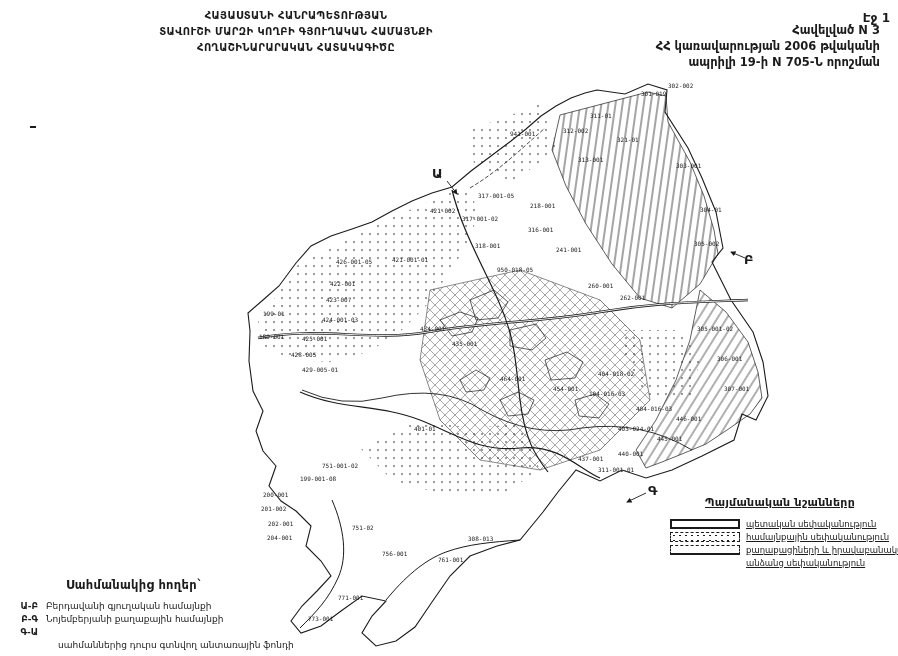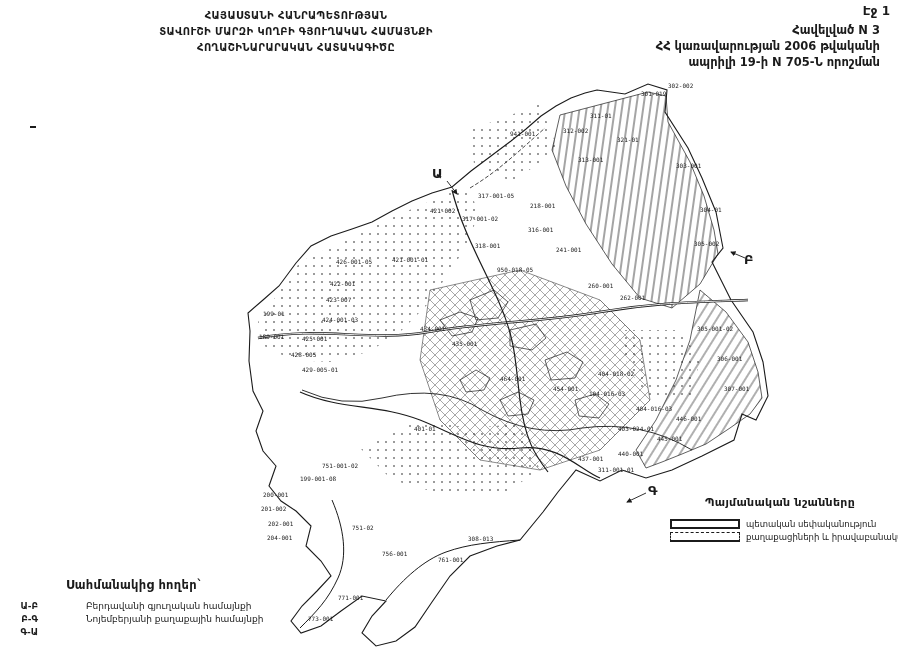--- a/index.html
+++ b/index.html
@@ -8,44 +8,44 @@
     background:#ffffff;color:#1b1b1b;
     font-family:"DejaVu Sans", sans-serif;
     -webkit-font-smoothing:none;
   }
   .abs{position:absolute;}
   
   .title-block{left:128px;top:8px;width:336px;text-align:center;
     font-weight:bold;font-size:10px;line-height:16px;letter-spacing:.4px;}
   .annex-block{left:580px;top:22px;width:300px;text-align:right;
     font-weight:bold;font-size:11.5px;line-height:16px;}
-  .page-label{right:8px;top:4px;font-weight:bold;font-size:12px;}
+  .page-label{right:8px;top:11px;font-weight:bold;font-size:12px;}
   .speck{left:30px;top:126px;width:6px;height:2px;background:#1b1b1b;}
   
   .map-wrap{left:0;top:0;width:898px;height:656px;}
   svg text.plbl{font-family:"DejaVu Sans Mono","DejaVu Sans",monospace;
     font-size:6px;fill:#1b1b1b;}
   svg text.marker{font-family:"DejaVu Sans",sans-serif;font-size:13px;
     font-weight:bold;fill:#1b1b1b;}
   
-  .legend{left:668px;top:496px;width:224px;}
+  .legend{left:668px;top:496px;width:224px;text-decoration:underline;}
   .legend-title{text-align:center;font-weight:bold;font-size:11px;margin-bottom:8px;letter-spacing:.3px;}
   .legend-row{display:flex;align-items:center;height:13px;}
   .legend-swatch-col{width:78px;flex:0 0 78px;}
   .sw{width:70px;height:10px;box-sizing:border-box;margin-left:2px;}
   .sw-solid{border:2px solid #1b1b1b;}
   .sw-dotted{border:1px dashed #1b1b1b;
     background-image:radial-gradient(#1b1b1b 0.8px, transparent 0.9px);
     background-size:6px 5px;}
   .sw-dashed{border:1.2px dashed #1b1b1b;border-bottom:2.5px solid #1b1b1b;}
   .legend-label{font-size:8.5px;line-height:12px;white-space:nowrap;}
   
   .notes{left:8px;top:578px;width:340px;}
   .notes-title{font-weight:bold;font-size:11.5px;margin:0 0 8px 58px;letter-spacing:.3px;}
-  .note-row{display:flex;font-size:9px;line-height:13px;gap:40px;}
+  .note-row{display:flex;font-size:9px;line-height:13px;}
   .note-code{width:30px;flex:0 0 30px;text-align:right;margin-right:8px;font-weight:bold;}
   .note-text{white-space:nowrap;}
 </style>
 </head>
 <body>
 
 <div class="abs map-wrap">
   <svg width="898" height="656" viewBox="0 0 898 656" xmlns="http://www.w3.org/2000/svg">
     <defs>
       <pattern id="dots" width="8" height="8" patternUnits="userSpaceOnUse">
@@ -201,32 +201,46 @@
 <div class="abs legend">
   <div class="legend-title">Պայմանական նշանները</div>
   <div class="legend-row">
     <div class="legend-swatch-col">
         <div class="sw sw-solid"></div>
       </div>
     <div class="legend-label">պետական սեփականություն</div>
   </div>
   <div class="legend-row">
     <div class="legend-swatch-col">
+        <div class="sw sw-dotted"></div>
+      </div>
+    <div class="legend-label">համայնքային սեփականություն</div>
+  </div>
+  <div class="legend-row">
+    <div class="legend-swatch-col">
         <div class="sw sw-dashed"></div>
       </div>
     <div class="legend-label">քաղաքացիների և իրավաբանական</div>
   </div>
+  <div class="legend-row">
+    <div class="legend-swatch-col"></div>
+    <div class="legend-label">անձանց սեփականություն</div>
+  </div>
 </div>
 
 <div class="abs notes">
   <div class="notes-title">Սահմանակից հողեր`</div>
   <div class="note-row">
     <div class="note-code">Ա-Բ</div>
     <div class="note-text">Բերդավանի գյուղական համայնքի</div>
   </div>
   <div class="note-row">
     <div class="note-code">Բ-Գ</div>
     <div class="note-text">Նոյեմբերյանի քաղաքային համայնքի</div>
   </div>
   <div class="note-row">
     <div class="note-code">Գ-Ա</div>
   </div>
+  <div class="note-row">
+    <div class="note-code"></div>
+    <div class="note-text" style="margin-left:12px">սահմաններից դուրս գտնվող անտառային ֆոնդի</div>
+  </div>
 </div>
 
 </body></html>

